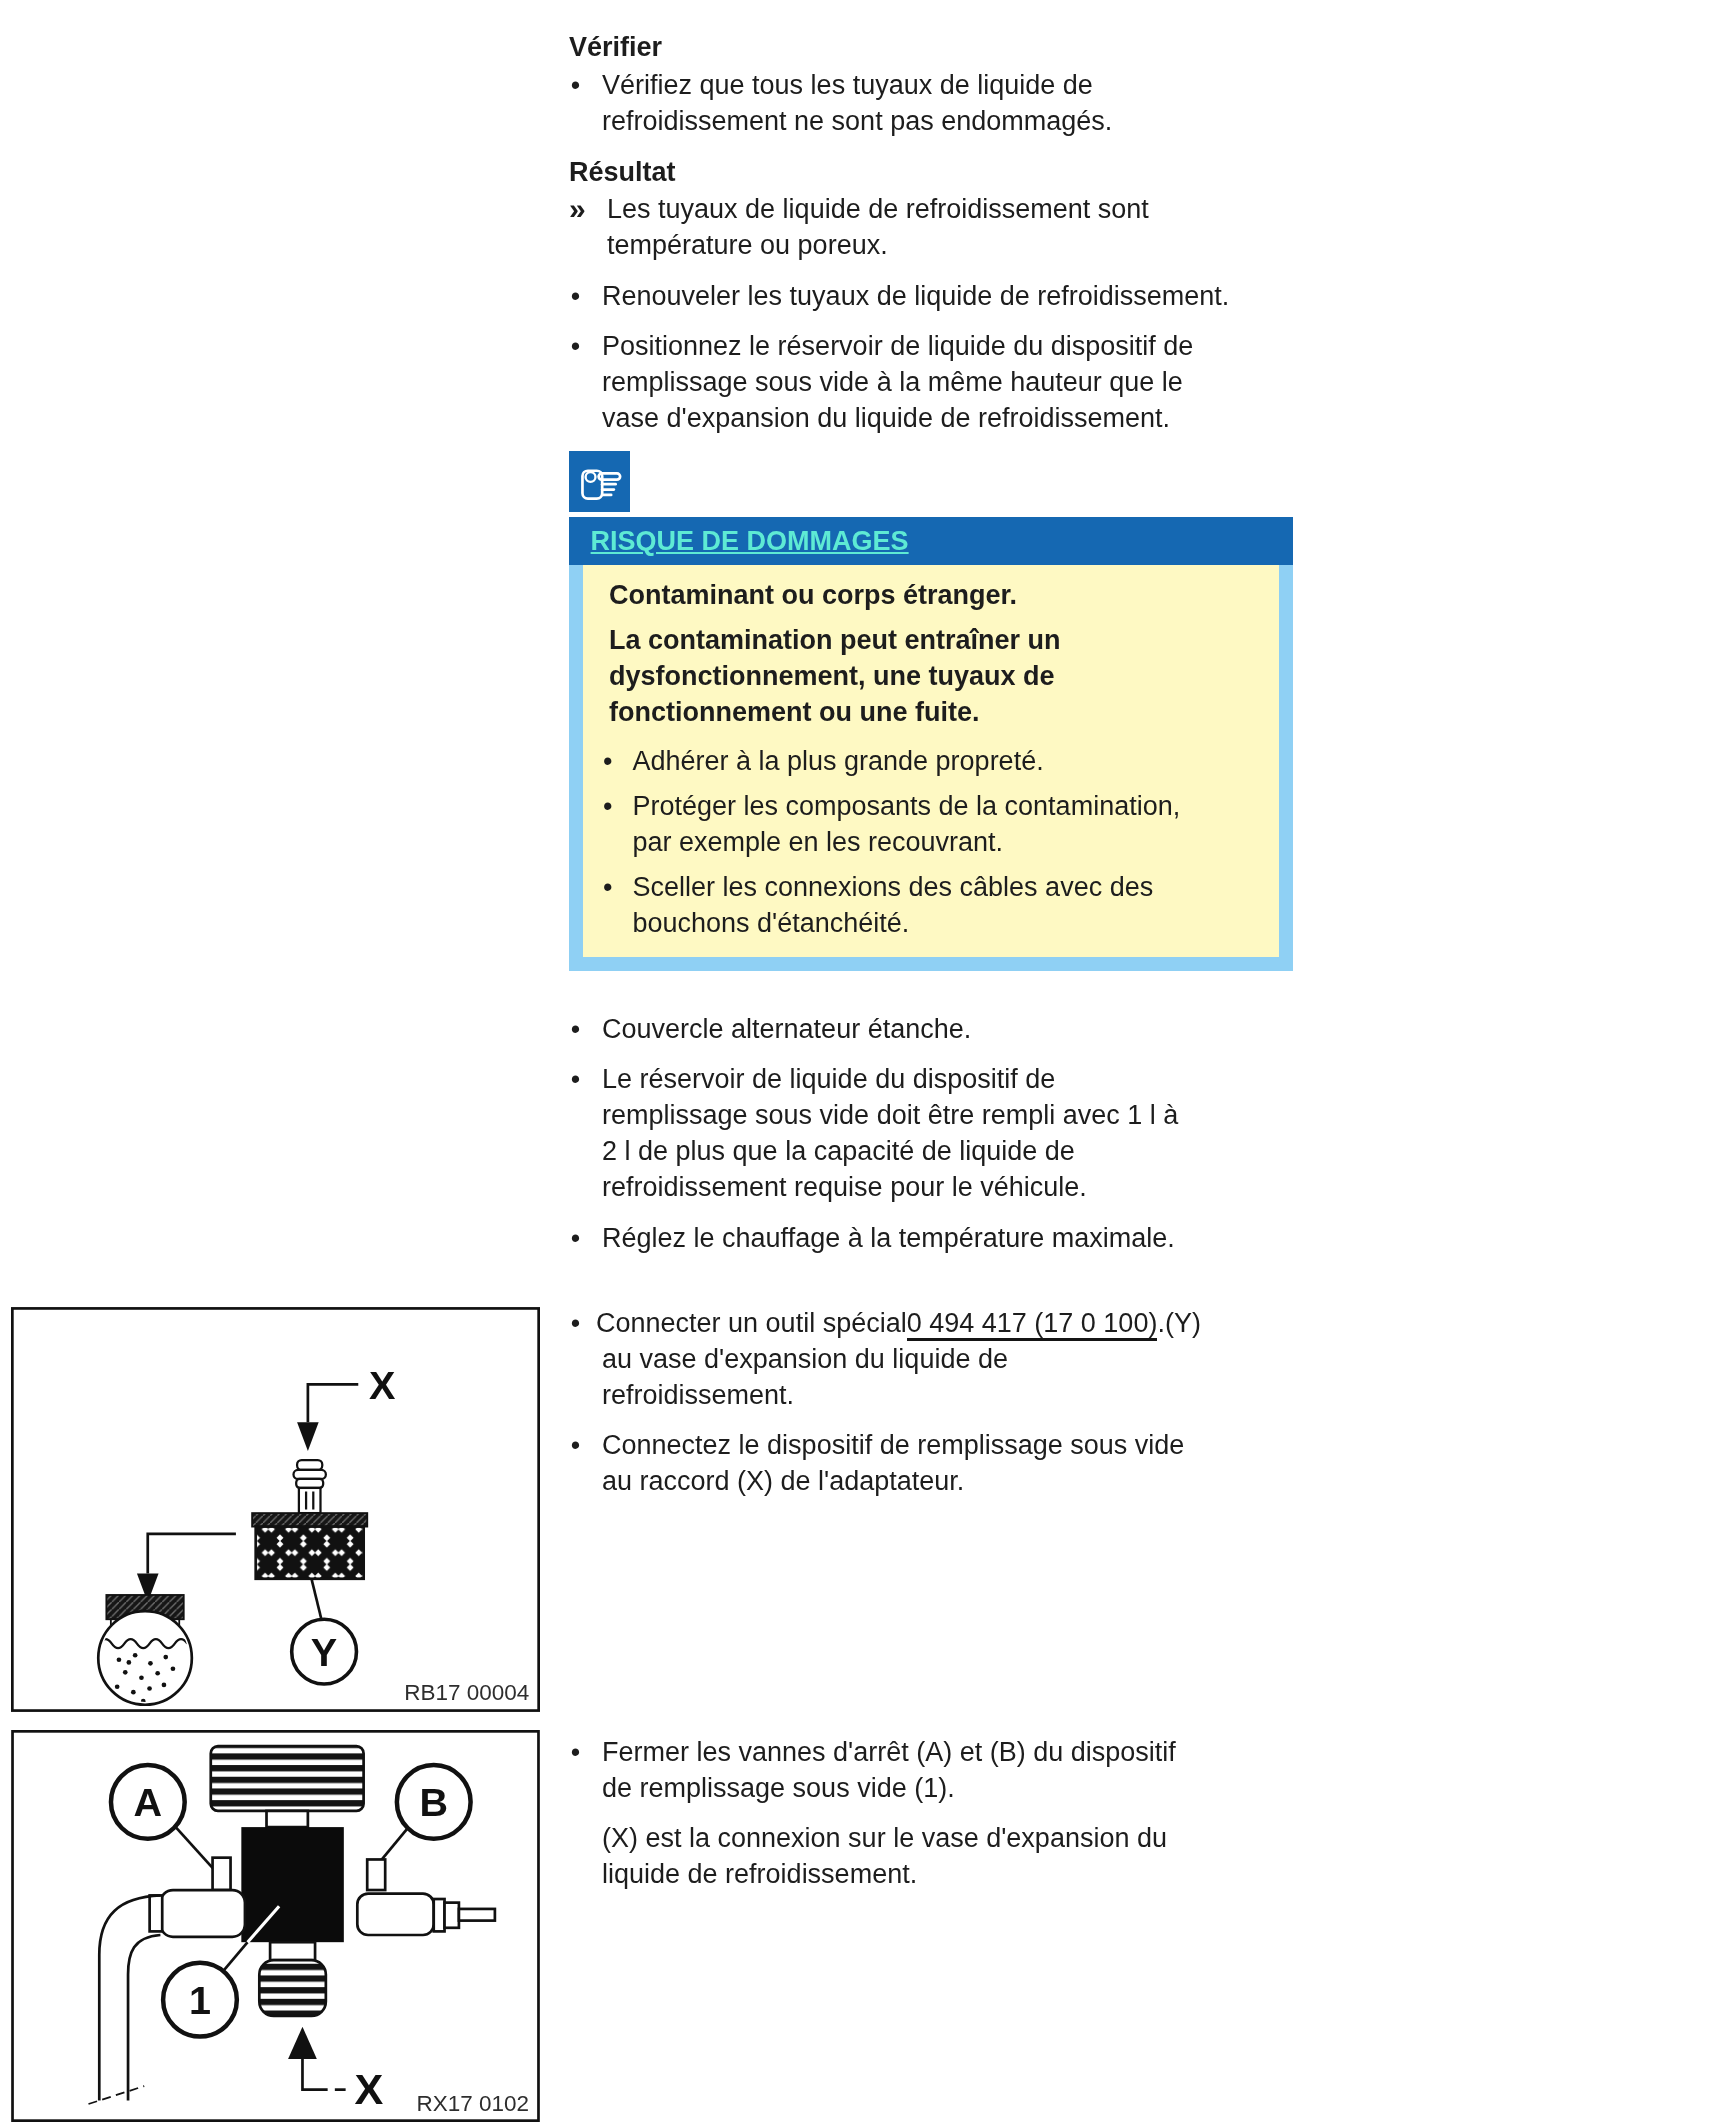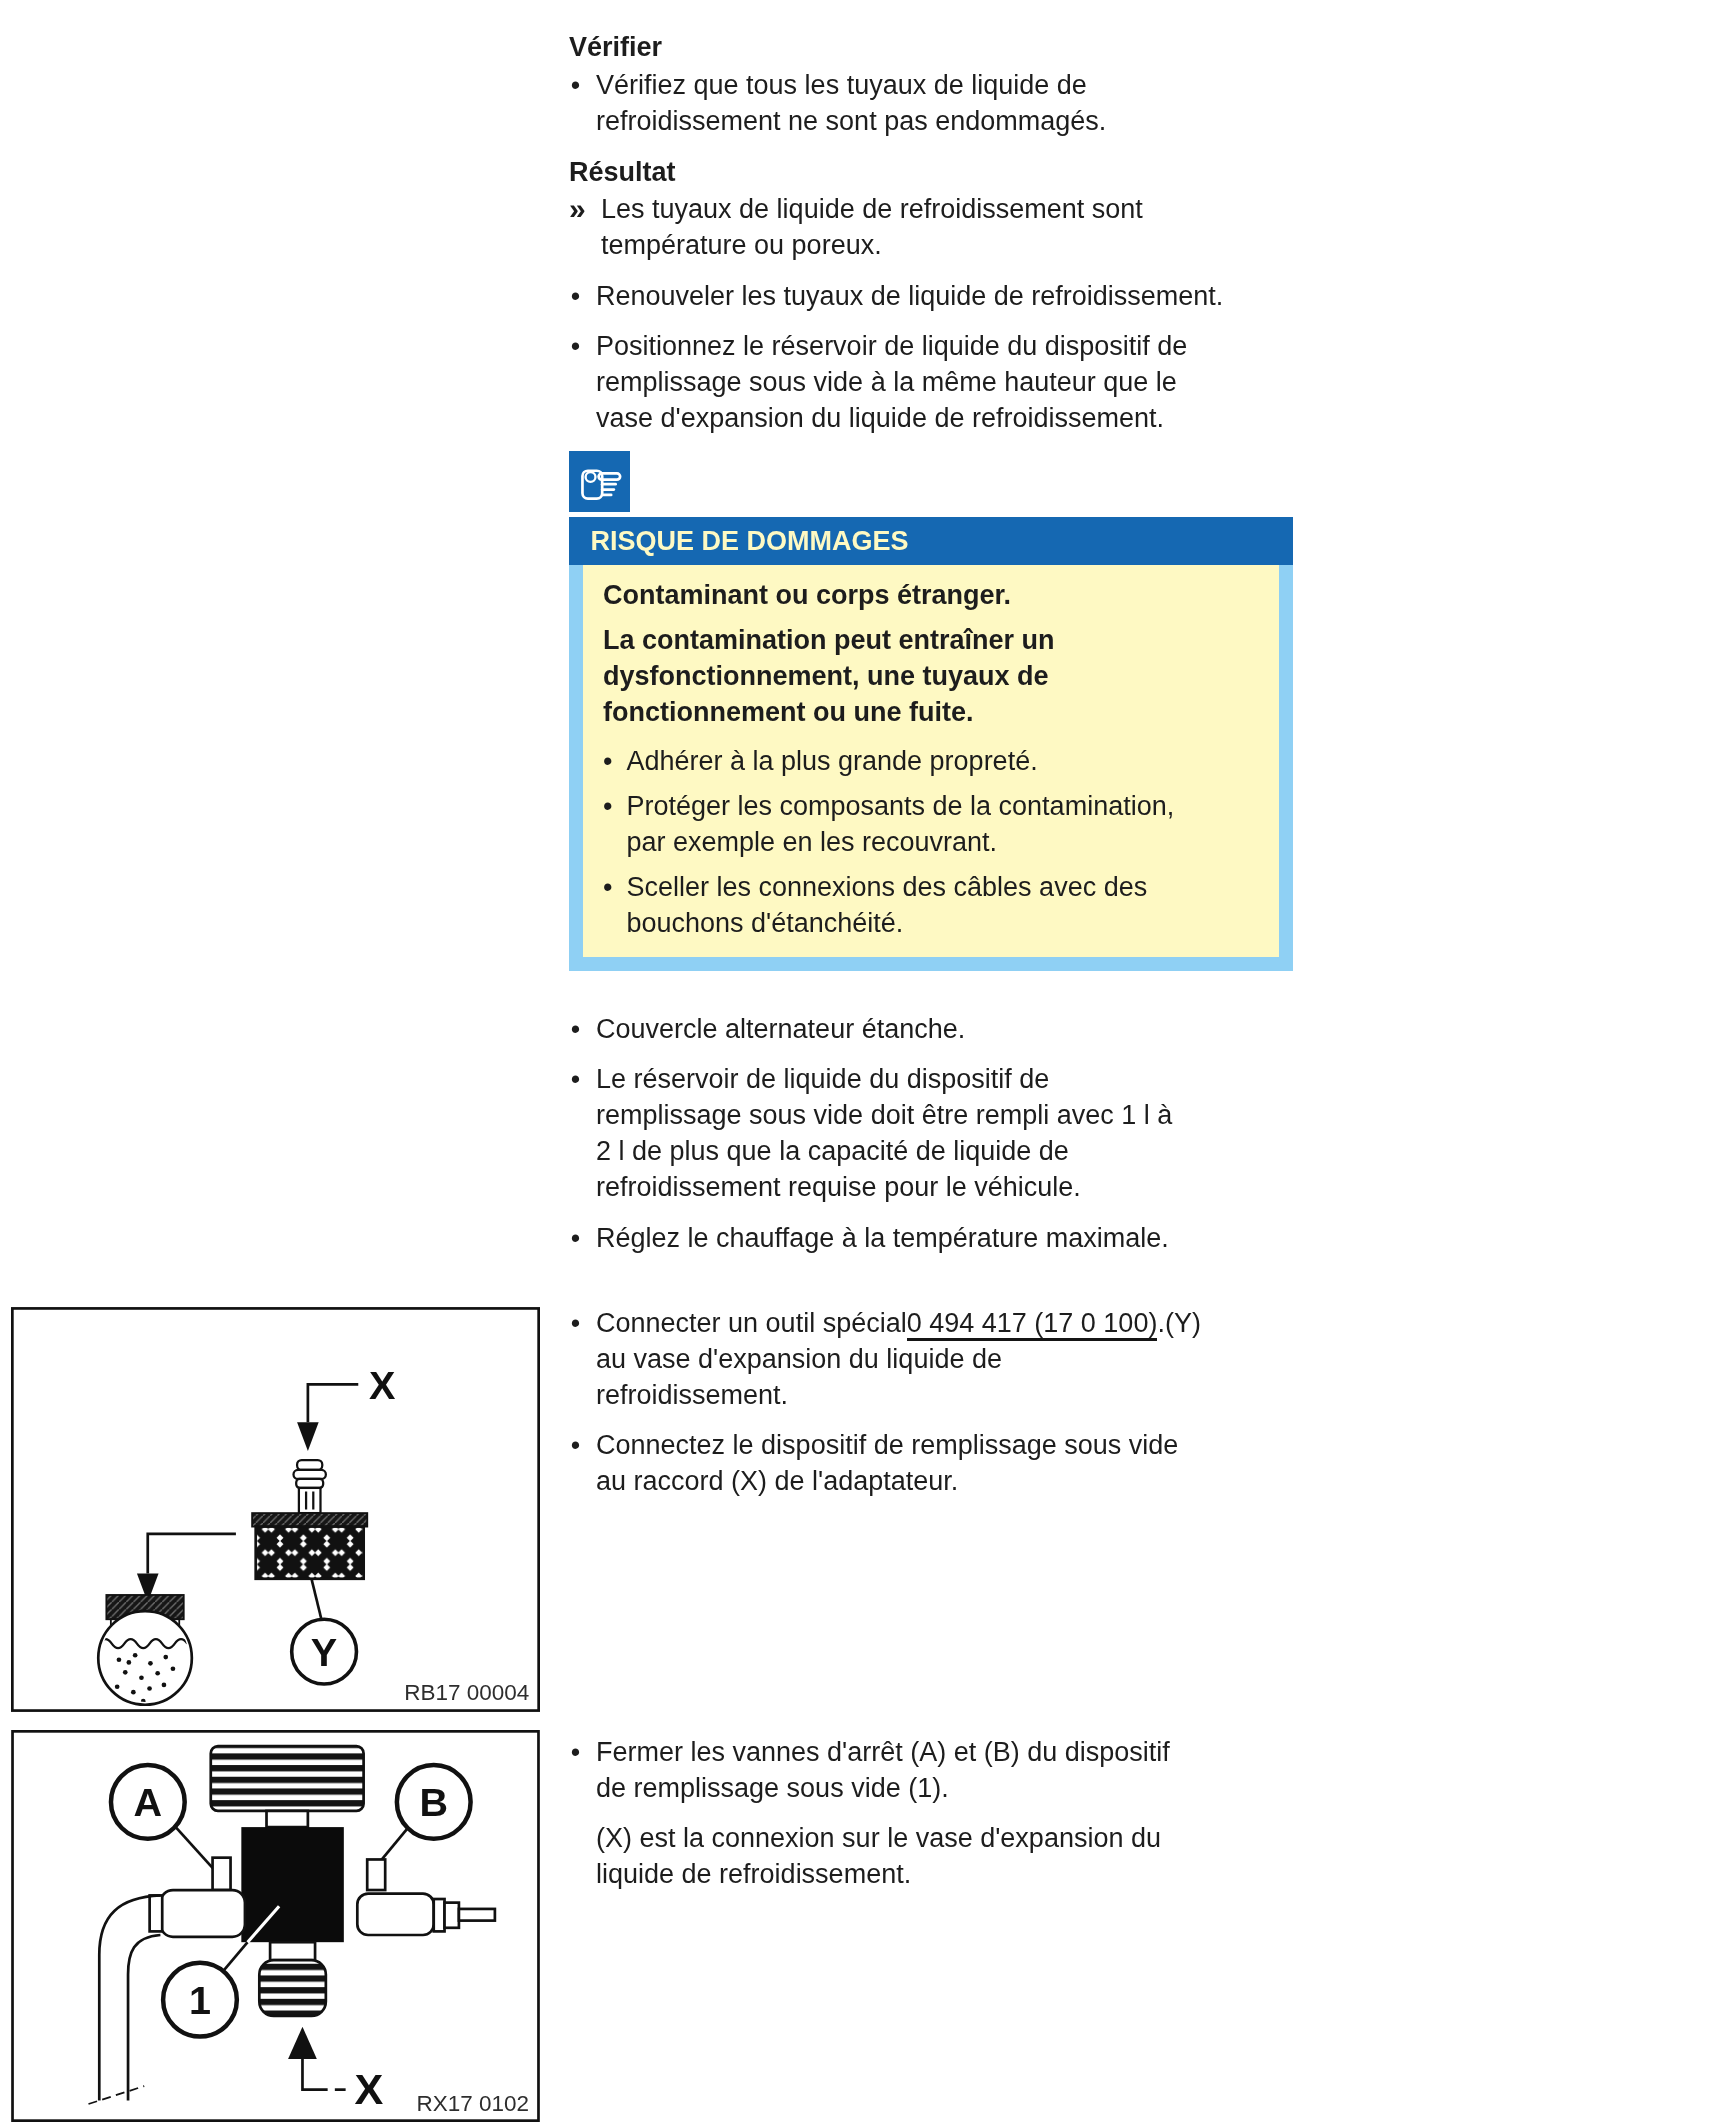--- a/index.html
+++ b/index.html
@@ -11,24 +11,24 @@
   .col{position:absolute;left:569px;width:725px;}
   #block-top{top:14.4px;}
   #block-mid{top:1305px;}
   #block-bottom{top:1734px;}
   .sec-title{font-weight:700;margin:14.4px 0 1.8px 0;}
   .sec-title.first{margin-top:15px;}
   .item{position:relative;padding-left:27px;margin-bottom:14.4px;}
   .item .marker{position:absolute;left:1.8px;top:0;}
   .item.result{padding-left:32px;}
   .item.result .marker{left:0;font-weight:700;font-size:30px;}
-  .lines{white-space:pre-line;}
+  .lines{white-space:pre-line;margin-left:6px;}
   .note-icon{width:61px;height:61px;margin:10.8px 0 5.4px 0;}
   .warnbox{width:724px;margin-bottom:40px;}
-  .warn-header{background:#1568b2;color:#fef9c3;font-weight:700;padding:6.3px 18px 5.4px 21.6px;}
+  .warn-header{background:#1568b2;color:#5eead4;font-weight:700;padding:6.3px 18px 5.4px 21.6px;text-decoration:underline;}
   .warn-body{border:14.4px solid #8fd0f4;border-top:none;padding:12.6px 16px 16px 20px;background:#fef9c3;}
   .boldline{font-weight:700;margin-bottom:9px;}
   .warn-body .item{padding-left:23.4px;margin-bottom:9px;}
   .warn-body .item .marker{left:0;}
   .tool-link{font-weight:400;border-bottom:3.6px solid #151515;white-space:nowrap;}
   .xnote{padding-left:27px;}
   .fig{position:absolute;left:10.8px;margin:0;}
   #fig1{top:1307px;}
   #fig2{top:1730px;}
   svg text{font-family:"Liberation Sans",sans-serif;}

